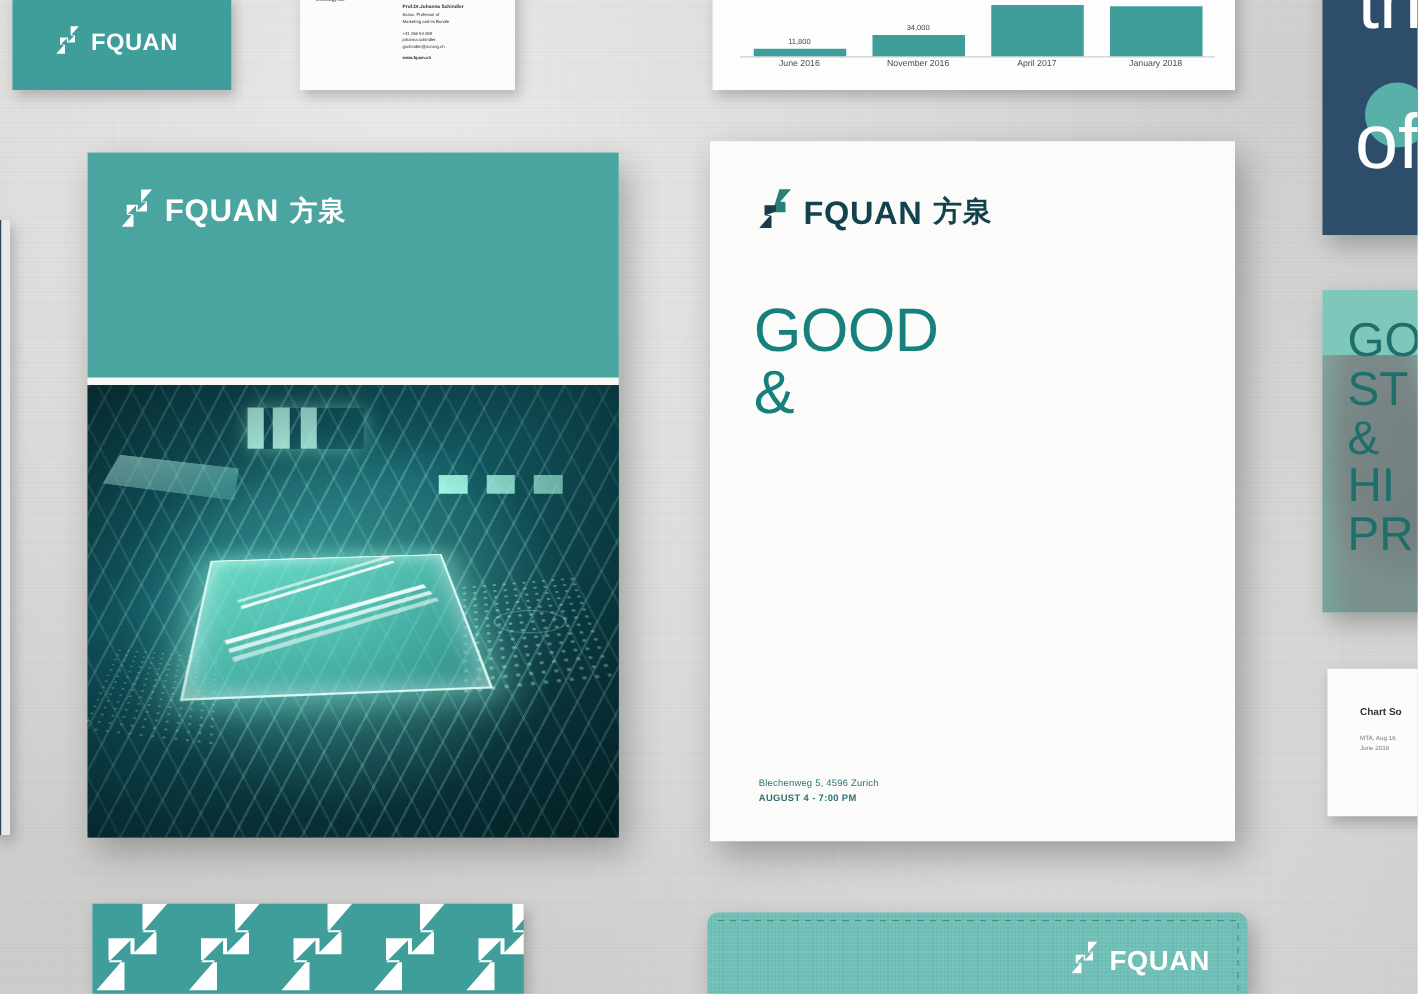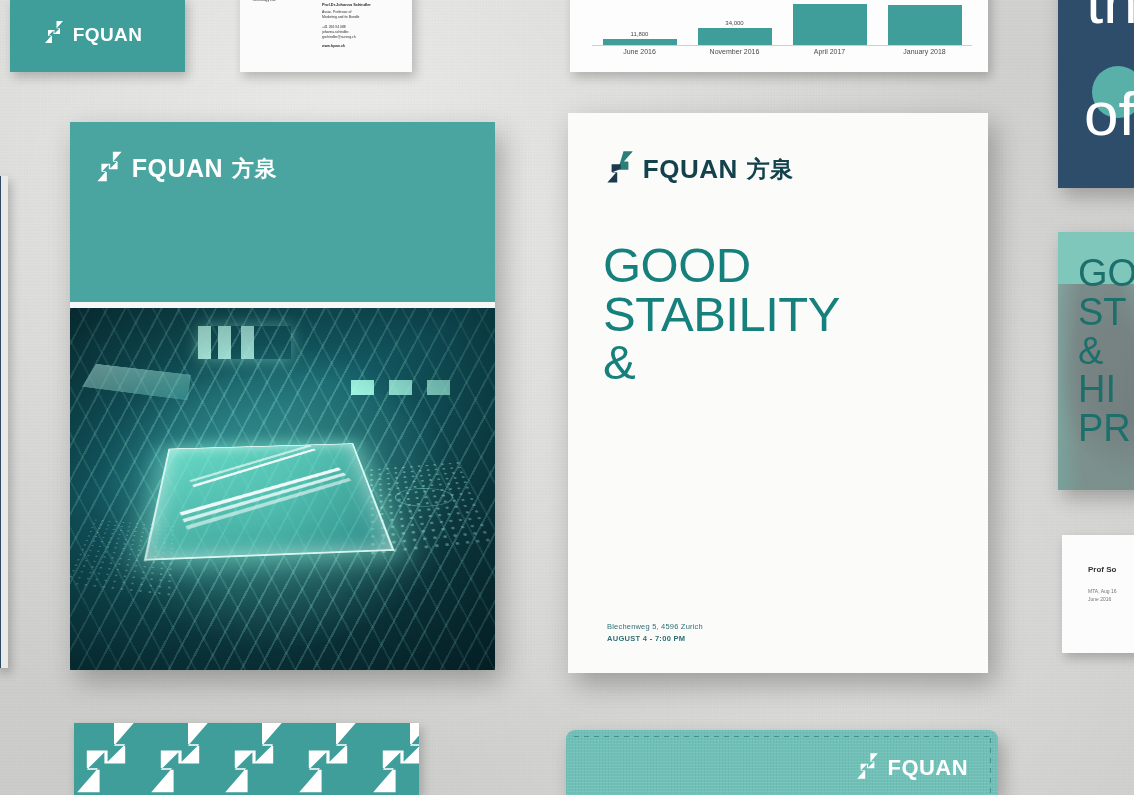--- a/index.html
+++ b/index.html
@@ -270,21 +270,20 @@
         <path d="M12.5 1 L19 1 L12.5 8.5 L16 8.5 L16 14 L9.5 14 L9.5 10.5 Z" fill="#2a7f79"></path>
         <path d="M9.5 10.5 L10.5 10 L10.5 13.5 L16 8 L12.5 8 L12.5 1 L19 1 Z" fill="#2a7f79"></path>
         <path d="M7.5 15.5 L4 15.5 L4 10 L10.5 10 L10.5 13.5 L4 16 L8 16 L8 23 L1 23 Z" fill="#1b3b4d"></path>
       </svg>
     </span>
     <span class="logo-word">FQUAN</span>
     <span class="logo-cn">方泉</span>
   </div>
   <div class="headline" id="poster-headline">
       <div>GOOD</div>
-      <div>STABILITY</div>
       <div>&amp;</div>
     </div>
   <div class="footer">
     <div class="f1">Blechenweg 5, 4596 Zurich</div>
     <div class="f2">AUGUST 4 - 7:00 PM</div>
   </div>
 </div>
 
 <div class="piece shadow-md" id="poster-navy">
   <div class="t">th</div>
@@ -297,21 +296,21 @@
   <div class="hl" id="teal-poster-headline">
       <div>GO</div>
       <div>ST</div>
       <div>&amp;</div>
       <div>HI</div>
       <div>PR</div>
     </div>
 </div>
 
 <div class="piece shadow-sm" id="doc-chart">
-  <div class="t">Prof So</div>
+  <div class="t">Chart So</div>
   <div class="s">
     <span>MTA, Aug 16</span><br>
     <span>June 2016</span>
   </div>
 </div>
 
 <div class="piece shadow-sm" id="pattern">
   <div class="pat-row" id="pattern-row">
       <span class="mark"><svg width="64" height="78" viewBox="0 0 20 24" aria-hidden="true">
           <path d="M12.5 1 L19 1 L12.5 8.5 L16 8.5 L16 14 L9.5 14 L9.5 10.5 L4 16 L8 16 L8 23 L1 23 L7.5 15.5 L4 15.5 L4 10 L10.5 10 L10.5 13.5 L16 8 L12.5 8 Z" fill="#ffffff"></path>

